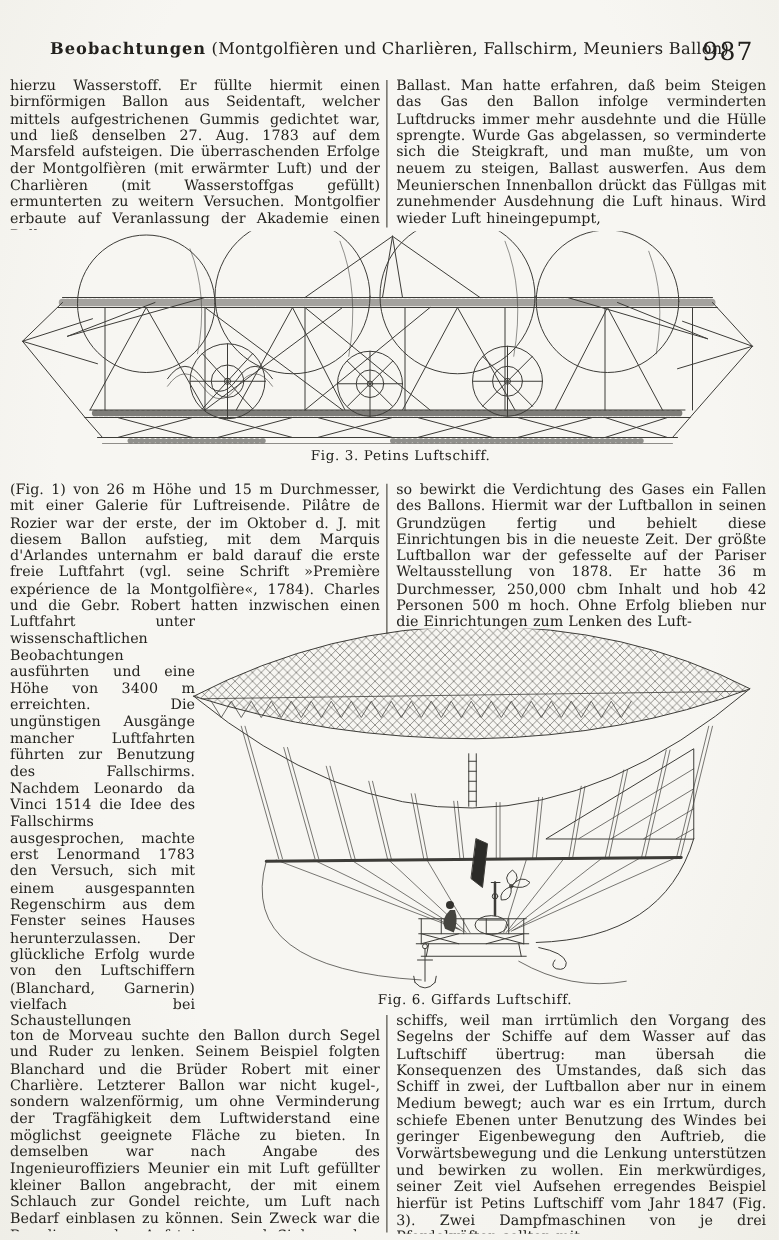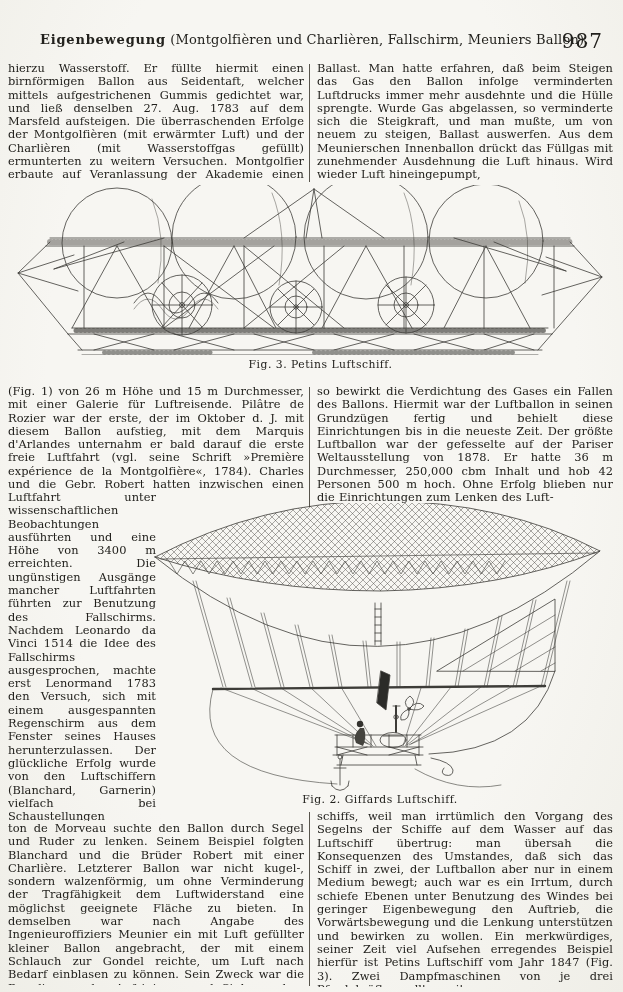--- a/index.html
+++ b/index.html
@@ -32,21 +32,21 @@
   .fig { position:absolute; }
   .fig svg { display:block; }
   .eng { stroke:#3d3c38; fill:none; stroke-width:.8; stroke-linecap:round; }
 </style>
 </head>
 <body>
 
 <div class="page">
 
   <div class="hdr">
-    <span class="t">Eigenbewegung</span>
+    <span class="t">Beobachtungen</span>
     <span>(Montgolfièren und Charlièren, Fallschirm, Meuniers Ballon).</span>
   </div>
   <div class="pageno">987</div>
 
   <div class="txt" style="left:8px; top:62px; width:296px; height:122px;">hierzu Wasserstoff. Er füllte hiermit einen birnförmigen Ballon aus Seidentaft, welcher mittels aufgestrichenen Gummis gedichtet war, und ließ denselben 27. Aug. 1783 auf dem Marsfeld aufsteigen. Die überraschenden Erfolge der Montgolfièren (mit erwärmter Luft) und der Charlièren (mit Wasserstoffgas gefüllt) ermunterten zu weitern Versuchen. Montgolfier erbaute auf Veranlassung der Akademie einen Ballon</div>
   <div class="rule" style="left:309px; top:64px; height:118px;"></div>
   <div class="txt" style="left:317px; top:62px; width:296px; height:122px;">Ballast. Man hatte erfahren, daß beim Steigen das Gas den Ballon infolge verminderten Luftdrucks immer mehr ausdehnte und die Hülle sprengte. Wurde Gas abgelassen, so verminderte sich die Steigkraft, und man mußte, um von neuem zu steigen, Ballast auswerfen. Aus dem Meunierschen Innenballon drückt das Füllgas mit zunehmender Ausdehnung die Luft hinaus. Wird wieder Luft hineingepumpt,</div>
 
   <div class="fig" style="left:14px; top:185px; width:592px; height:170px;">
     <svg width="592" height="170" viewBox="0 0 592 170">
@@ -177,19 +177,19 @@
         <path d="M262 266 Q304 290 348 282" stroke-width=".6"></path>
 
         <path d="M60 186 Q36 272 184 281" stroke-width=".6"></path>
         <g>
           <path d="M187 256 v26 M181 265 h12 M179 283 q8 9 16 0 M179 283 l-1 -5 M195 283 l1 -5"></path>
           <circle cx="187" cy="254" r="2"></circle>
         </g>
       </g>
     </svg>
   </div>
-  <div class="cap" style="left:220px; top:793px; width:320px;">Fig. 2. Giffards Luftschiff.</div>
+  <div class="cap" style="left:220px; top:793px; width:320px;">Fig. 6. Giffards Luftschiff.</div>
 
   <div class="txt" style="left:8px; top:822px; width:296px; height:163px;">ton de Morveau suchte den Ballon durch Segel und Ruder zu lenken. Seinem Beispiel folgten Blanchard und die Brüder Robert mit einer Charlière. Letzterer Ballon war nicht kugel-, sondern walzenförmig, um ohne Verminderung der Tragfähigkeit dem Luftwiderstand eine möglichst geeignete Fläche zu bieten. In demselben war nach Angabe des Ingenieuroffiziers Meunier ein mit Luft gefüllter kleiner Ballon angebracht, der mit einem Schlauch zur Gondel reichte, um Luft nach Bedarf einblasen zu können. Sein Zweck war die Regulierung des Aufsteigens und Sinkens ohne Gasverlust und ohne Mitführung von</div>
   <div class="rule" style="left:309px; top:812px; height:174px;"></div>
   <div class="txt" style="left:317px; top:810px; width:296px; height:177px;">schiffs, weil man irrtümlich den Vorgang des Segelns der Schiffe auf dem Wasser auf das Luftschiff übertrug: man übersah die Konsequenzen des Umstandes, daß sich das Schiff in zwei, der Luftballon aber nur in einem Medium bewegt; auch war es ein Irrtum, durch schiefe Ebenen unter Benutzung des Windes bei geringer Eigenbewegung den Auftrieb, die Vorwärtsbewegung und die Lenkung unterstützen und bewirken zu wollen. Ein merkwürdiges, seiner Zeit viel Aufsehen erregendes Beispiel hierfür ist Petins Luftschiff vom Jahr 1847 (Fig. 3). Zwei Dampfmaschinen von je drei Pferdekräften sollten mit-</div>
 
 </div>
 
 </body></html>

